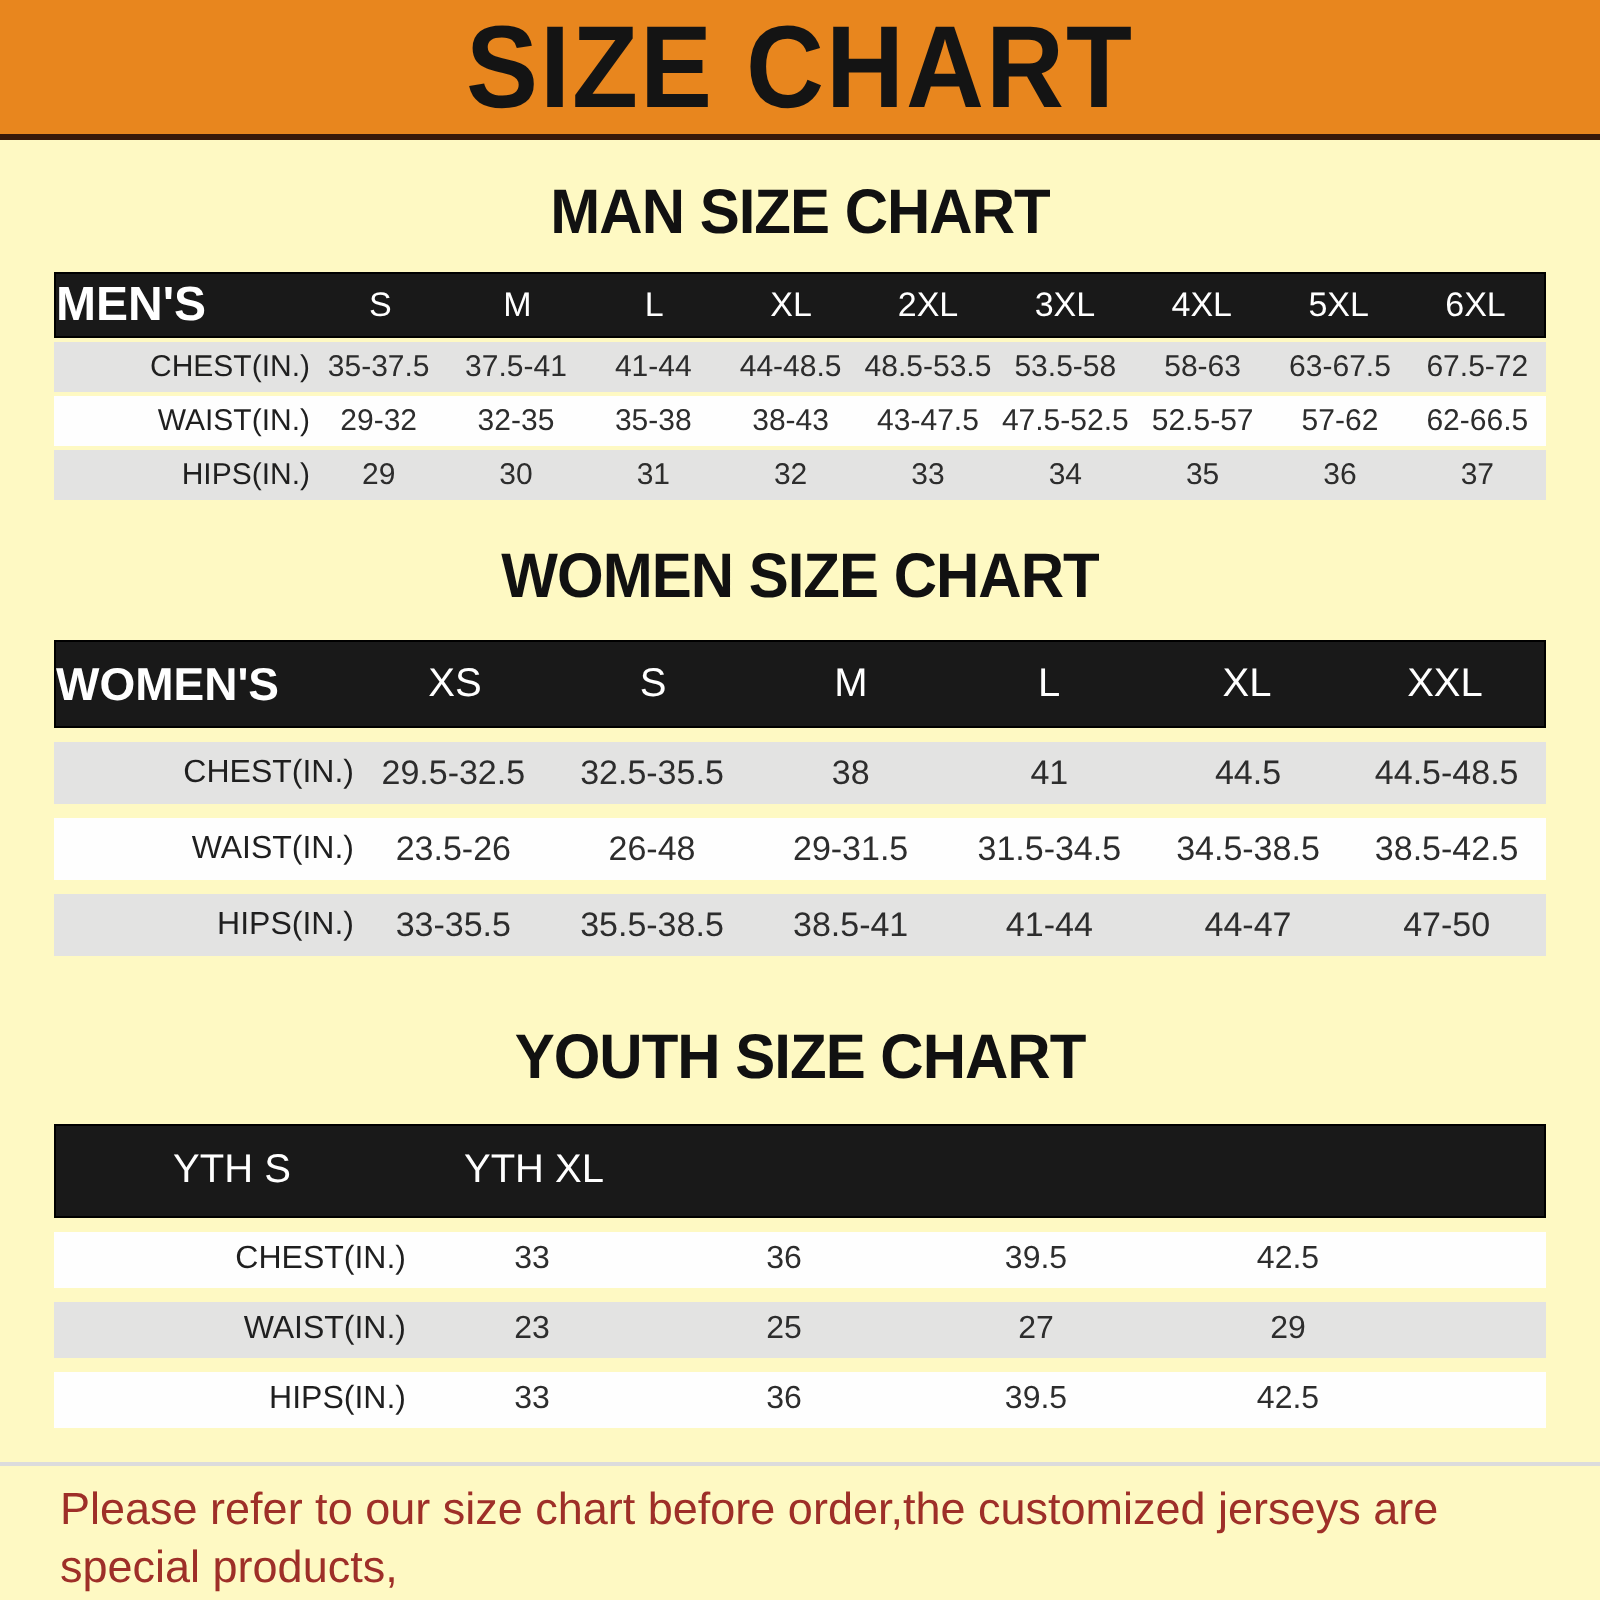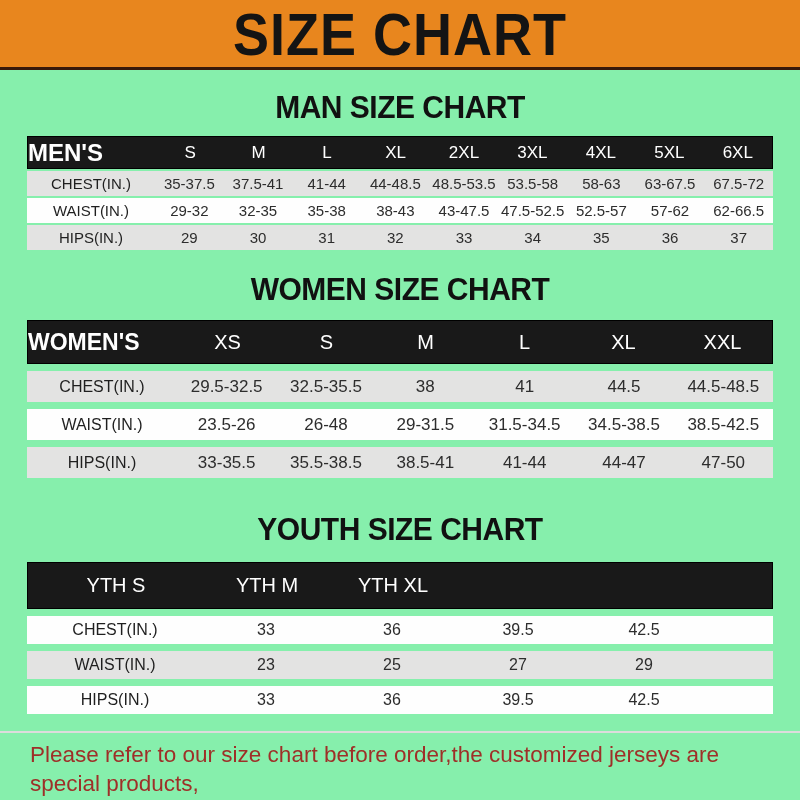--- a/index.html
+++ b/index.html
@@ -5,21 +5,21 @@
   html, body {
     margin: 0;
     padding: 0;
     background: #ffffff;
     font-family: "Liberation Sans", sans-serif;
   }
   .page {
     position: relative;
     width: 800px;
     height: 800px;
-    background: #86efac;
+    background: #fef9c3;
     overflow: hidden;
   }
 
   
   .banner {
     height: 67px;
     background: #E8861E;
     border-bottom: 3px solid #38190a;
     display: flex;
     align-items: center;
@@ -92,21 +92,21 @@
   .women .drow { height: 31px; margin-top: 7px; font-size: 17px; }
   .youth .drow { height: 28px; margin-top: 7px; font-size: 16px; }
   .men .drow:first-of-type,
   .women .drow:first-of-type,
   .youth .drow:first-of-type { margin-top: 3px; }
 
   .drow.gray  { background: #E3E3E2; }
   .drow.white { background: #FEFEFE; }
 
   .row-label {
-    text-align: center;
+    text-align: right;
     white-space: nowrap;
     color: #1f1f1f;
   }
   .men   .row-label { font-size: 15px; }
   .women .row-label { font-size: 16px; }
   .youth .row-label { font-size: 16px; }
 
   .cell {
     text-align: center;
     white-space: nowrap;
@@ -229,21 +229,20 @@
           <span class="cell">47-50</span>
         </div>
       </div>
   </section>
 
   <section class="chart-section">
     <h2 class="section-heading heading-youth">YOUTH SIZE CHART</h2>
     <div class="size-table youth">
         <div class="trow thead">
           <span class="col-label">YTH S</span>
-          <span class="col-label">YTH M</span>
           <span class="col-label">YTH XL</span>
           <span class="cell filler"></span>
         </div>
         <div class="trow drow white">
           <span class="row-label">CHEST(IN.)</span>
           <span class="cell">33</span>
           <span class="cell">36</span>
           <span class="cell">39.5</span>
           <span class="cell">42.5</span>
           <span class="cell filler"></span>

